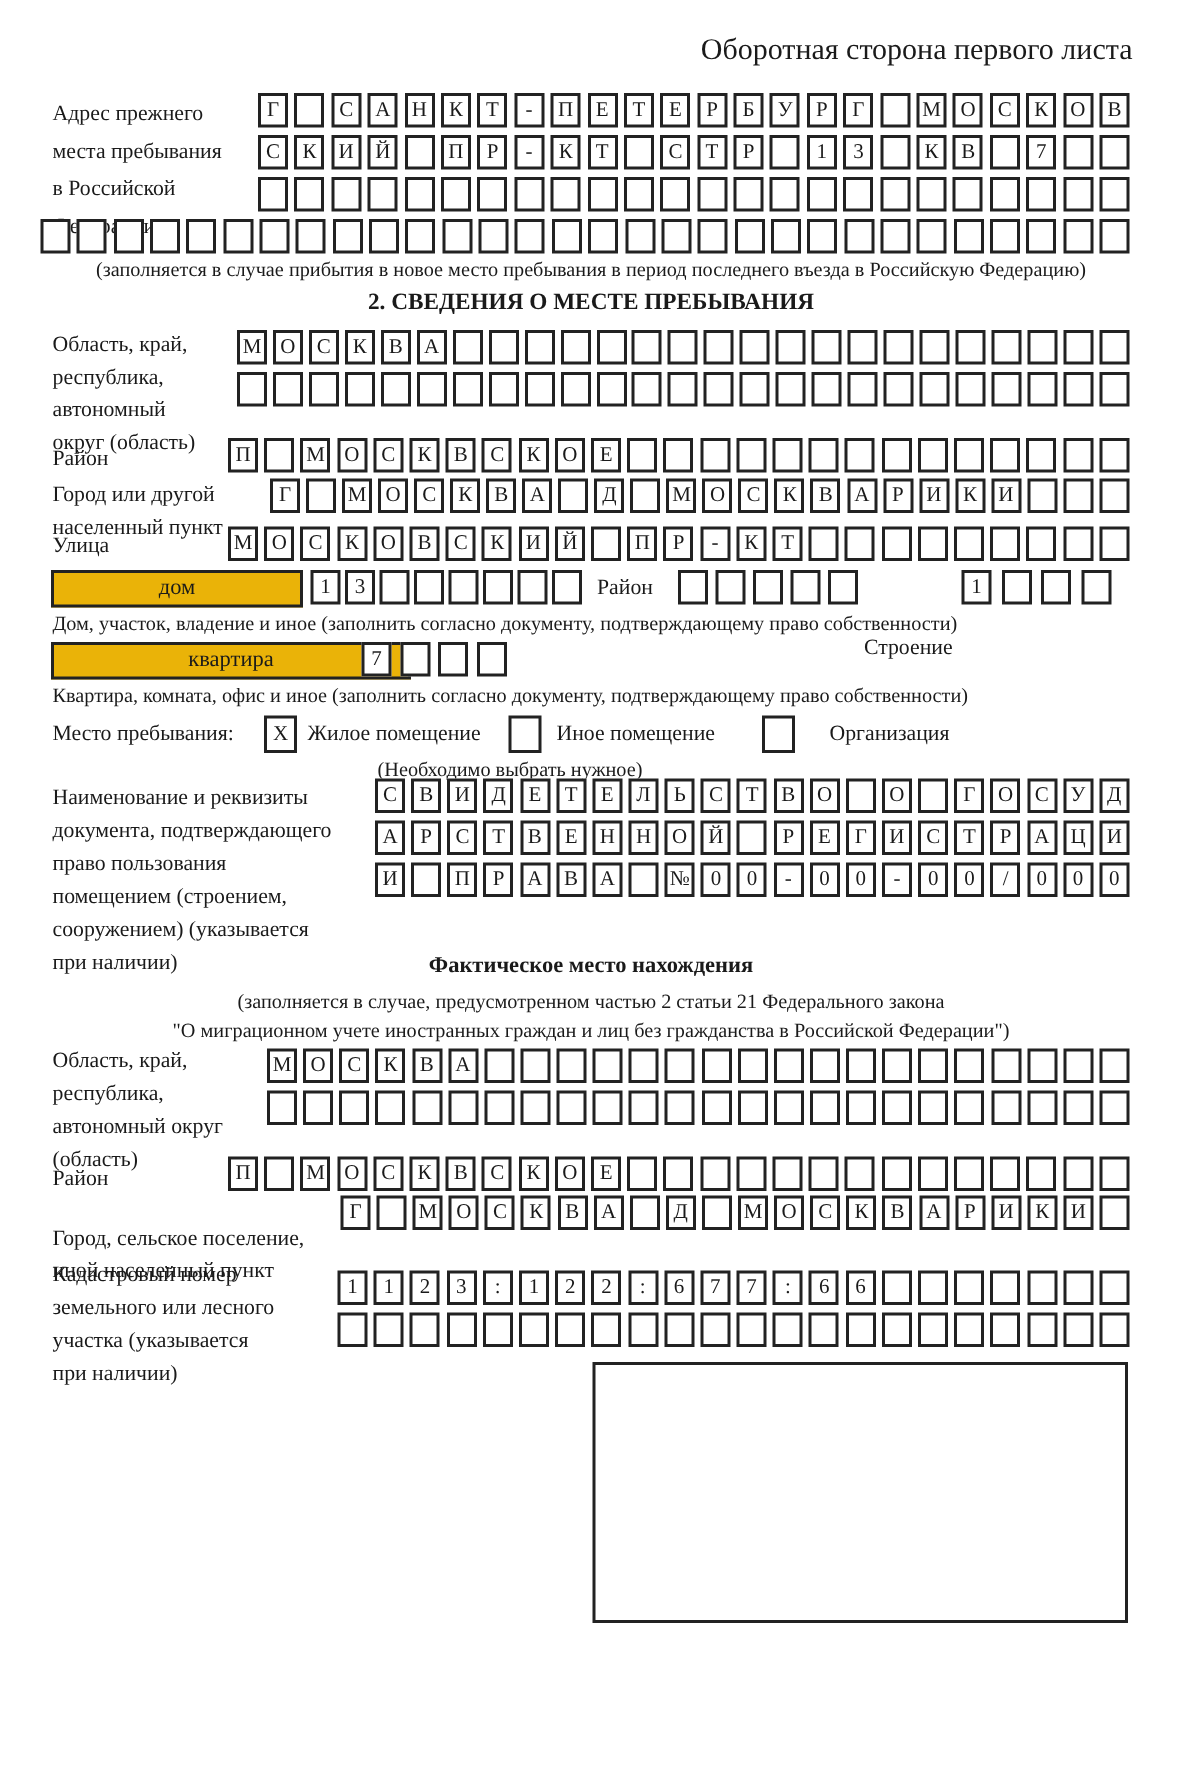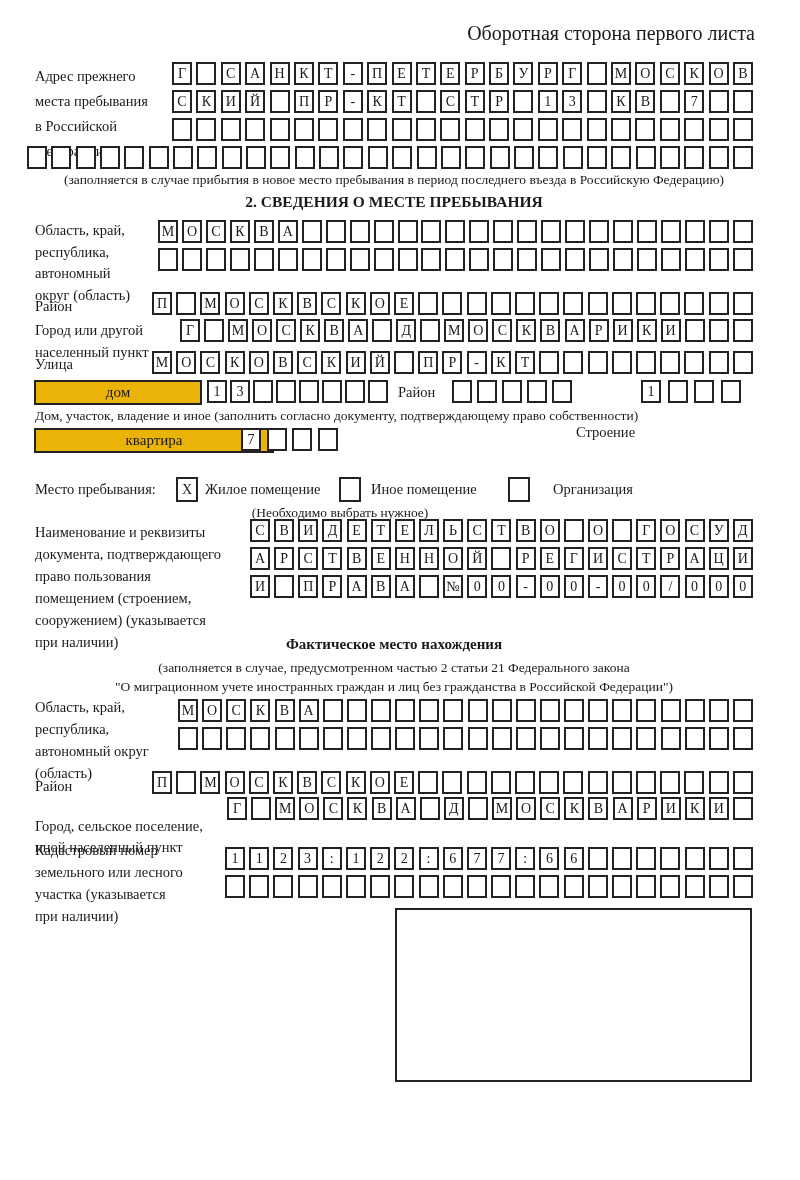--- a/index.html
+++ b/index.html
@@ -327,20 +327,21 @@
     </div>
   <div class="cap" style="top:408px;left:35px;">Дом, участок, владение и иное (заполнить согласно документу, подтверждающему право собственности)</div>
 
   <div class="wbox" style="top:428px;left:34px;width:240px;">квартира</div>
   <div class="grid" style="top:428px;left:241px;width:97px;">
       <div class="cell">7</div>
       <div class="cell"></div>
       <div class="cell"></div>
       <div class="cell"></div>
     </div>
+  <div class="cap" style="top:456px;left:35px;">Квартира, комната, офис и иное (заполнить согласно документу, подтверждающему право собственности)</div>
 
   <div class="lbl" style="top:479px;left:35px;">Место пребывания:</div>
   <div class="chk" style="top:477px;left:176px;">X</div>
   <div class="lbl" style="top:479px;left:205px;">Жилое помещение</div>
   <div class="chk" style="top:477px;left:339px;"></div>
   <div class="lbl" style="top:479px;left:371px;">Иное помещение</div>
   <div class="chk" style="top:477px;left:508px;"></div>
   <div class="lbl" style="top:479px;left:553px;">Организация</div>
   <div class="cap" style="top:505px;left:160px;width:360px;text-align:center;">(Необходимо выбрать нужное)</div>
 

